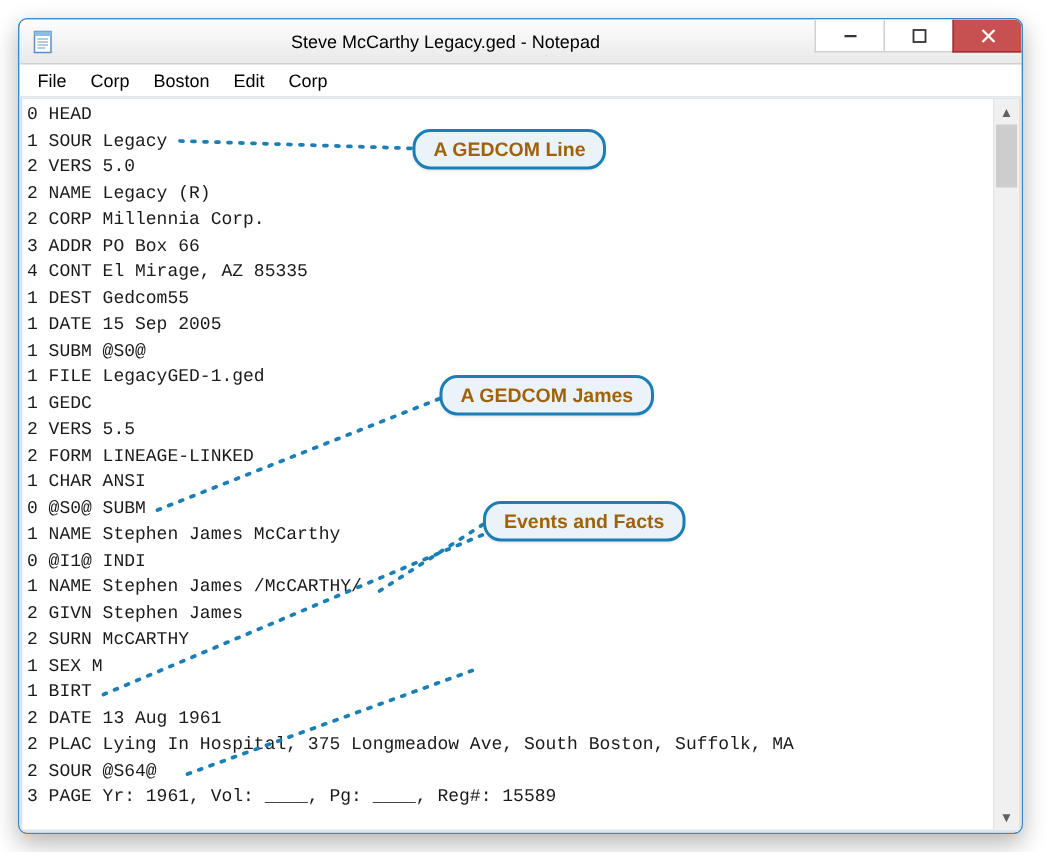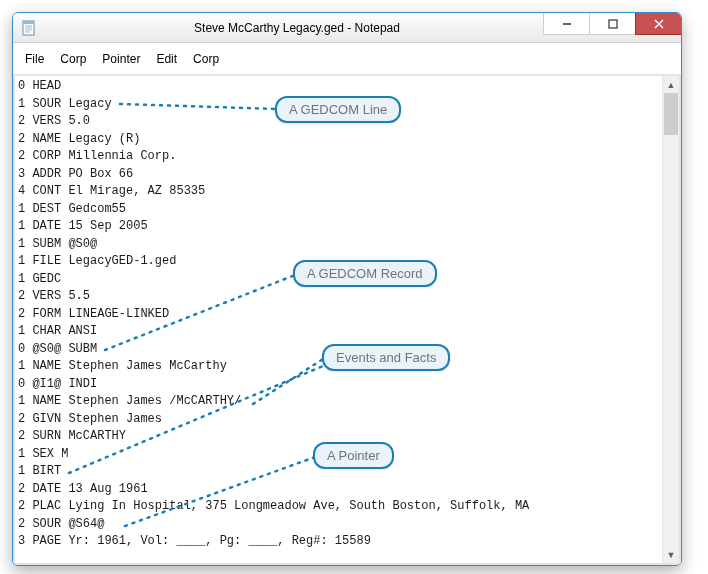--- a/index.html
+++ b/index.html
@@ -56,21 +56,21 @@
     border-left: 1px solid #d0d0d0;
     border-bottom: 1px solid #d0d0d0;
   }
   .win-btn.close {
     background: #c75050;
     border-color: #a03030;
     color: #fff;
     font-size: 13px;
   }
   .menubar {
-    height: 32px;
+    height: 22px;
     display: flex;
     align-items: center;
     padding: 0 4px;
     background: #fff;
     border-bottom: 1px solid #e5e5e5;
     font-size: 12px;
   }
   .menu-item {
     padding: 2px 8px;
     cursor: default;
@@ -118,22 +118,22 @@
     pointer-events: none;
   }
   .callout {
     position: absolute;
     border: 2.5px solid #1b7fb5;
     border-radius: 12px;
     background: #eaf3fa;
     padding: 4px 12px;
     font-family: "Segoe UI", Tahoma, sans-serif;
     font-size: 13px;
-    font-weight: 400;
-    color: #737373;
+    font-weight: 700;
+    color: #a16207;
     white-space: nowrap;
     box-shadow: 0 1px 2px rgba(0,0,0,0.1);
   }
   .connectors {
     position: absolute;
     left:0; top:0; right:0; bottom:0;
     pointer-events: none;
   }
   .connectors line {
     stroke: #1b7fb5;
@@ -173,21 +173,21 @@
           <line x1="1" y1="1" x2="9" y2="9" stroke="#fff" stroke-width="1.5"></line>
           <line x1="9" y1="1" x2="1" y2="9" stroke="#fff" stroke-width="1.5"></line>
         </svg>
       </div>
     </div>
   </div>
 
   <div class="menubar">
     <span class="menu-item">File</span>
     <span class="menu-item">Corp</span>
-    <span class="menu-item">Pointer</span>
+    <span class="menu-item">Boston</span>
     <span class="menu-item">Edit</span>
     <span class="menu-item">Corp</span>
   </div>
 
   <div class="client">
 
     <div class="text-area" id="text-area">0 HEAD
 1 SOUR Legacy
 2 VERS 5.0
 2 NAME Legacy (R)
@@ -224,19 +224,18 @@
     <svg class="connectors" width="100%" height="100%">
       <line x1="105" y1="28" x2="262" y2="33"></line>
       <line x1="90" y1="274" x2="280" y2="199"></line>
       <line x1="238" y1="328" x2="308" y2="283"></line>
       <line x1="54" y1="397" x2="308" y2="290"></line>
       <line x1="110" y1="450" x2="300" y2="381"></line>
     </svg>
 
     <div class="callouts">
       <div class="callout" style="left:260px; top:20px;">A GEDCOM Line</div>
-      <div class="callout" style="left:278px; top:184px;">A GEDCOM Record</div>
+      <div class="callout" style="left:278px; top:184px;">A GEDCOM James</div>
       <div class="callout" style="left:307px; top:268px;">Events and Facts</div>
-      <div class="callout" style="left:298px; top:366px;">A Pointer</div>
     </div>
 
   </div>
 </div>
 
 </body></html>

